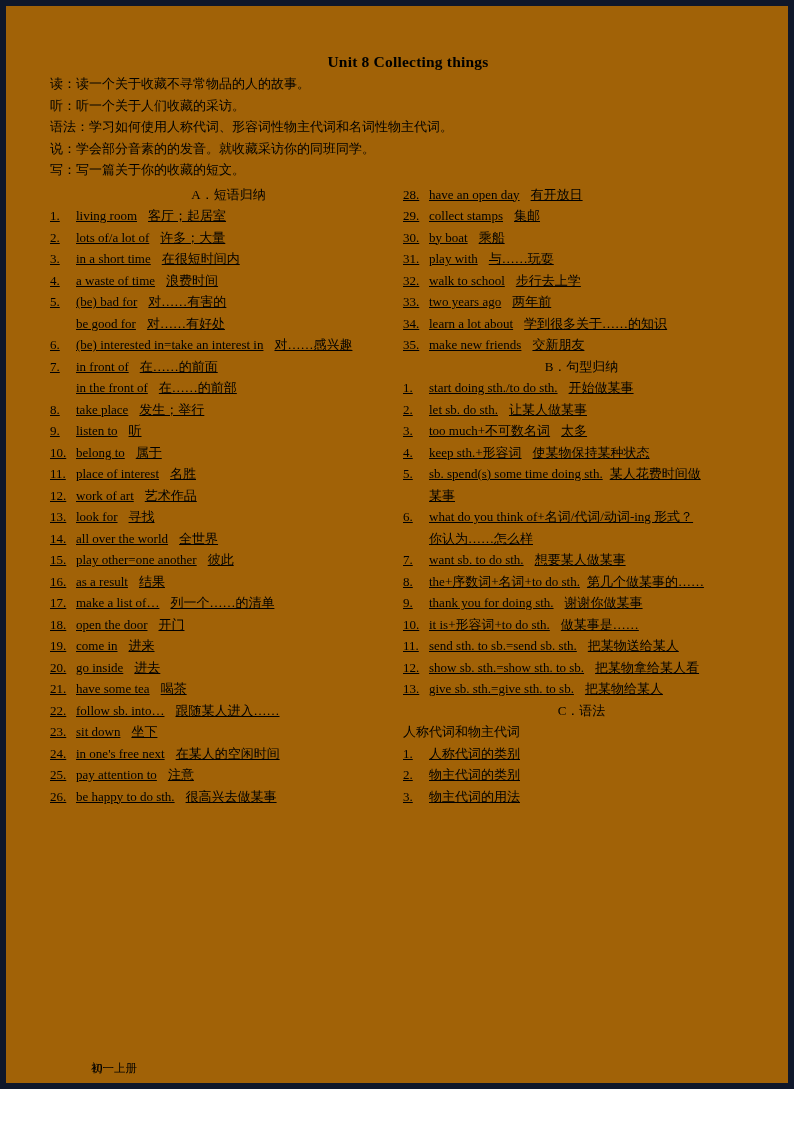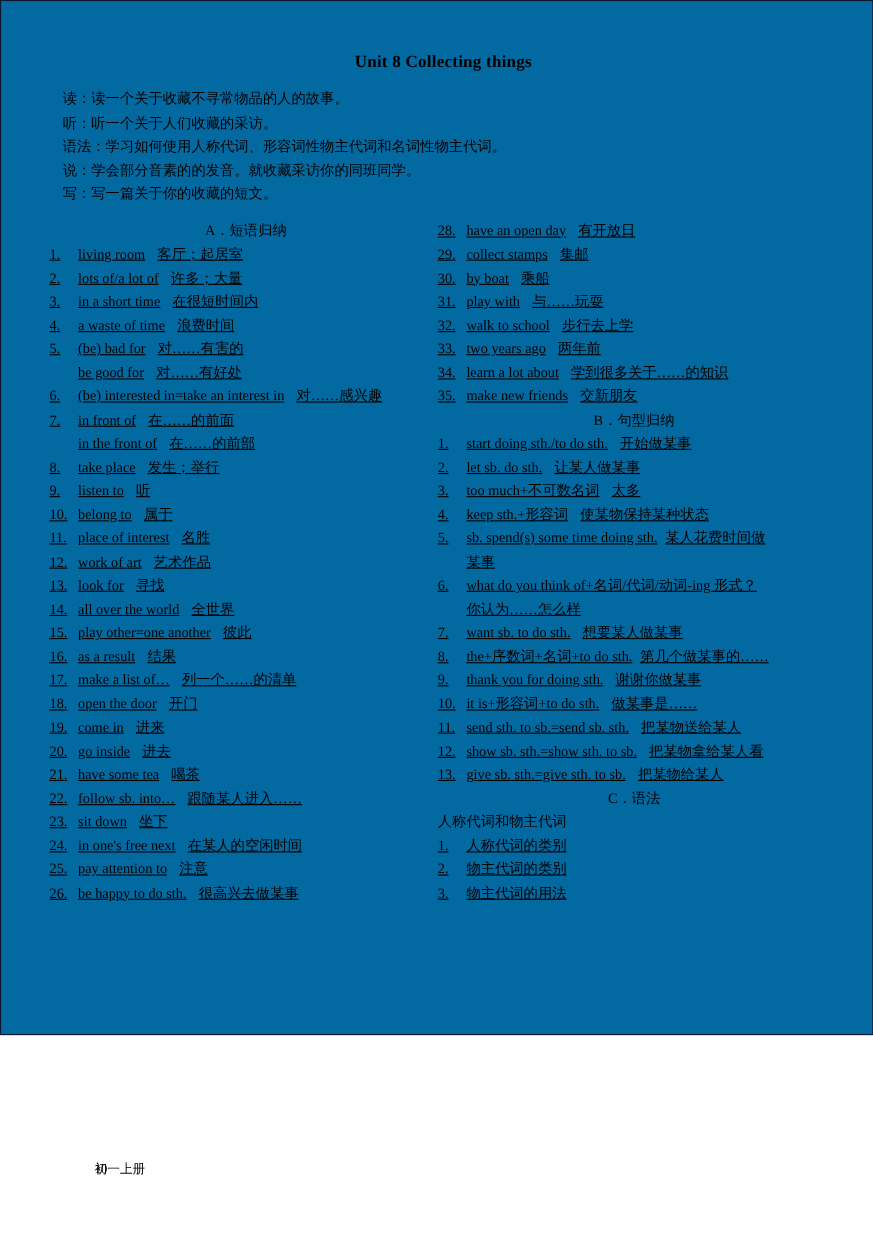--- a/index.html
+++ b/index.html
@@ -14,43 +14,44 @@
     font-family: "Liberation Serif", "DejaVu Serif", serif;
     color: #000000;
     position: relative;
     overflow: hidden;
   }
   .page {
     position: absolute;
     left: 0;
     top: 0;
     width: 794px;
-    height: 941px;
+    height: 1089px;
     box-sizing: border-box;
-    border: 1px solid #0f172a;
-    background: #0369a1;
+    border: 6px solid #0f172a;
+    background: #a16207;
   }
   .content {
     position: absolute;
     left: 44px;
     top: 46px;
     width: 706px;
   }
   .doc-title {
     text-align: center;
     font-weight: bold;
     font-size: 15.5px;
     line-height: 20px;
     letter-spacing: 0.2px;
     margin: 0 0 2px 0;
     padding-left: 10px;
   }
   .intro {
-    margin: 12px;
+    margin: 0;
     padding: 0;
+    font-family: Liberation Mono, monospace;
   }
   .intro-line {
     font-size: 13px;
     line-height: 21.5px;
     white-space: nowrap;
   }
   .columns {
     display: flex;
     flex-direction: row;
     align-items: flex-start;

